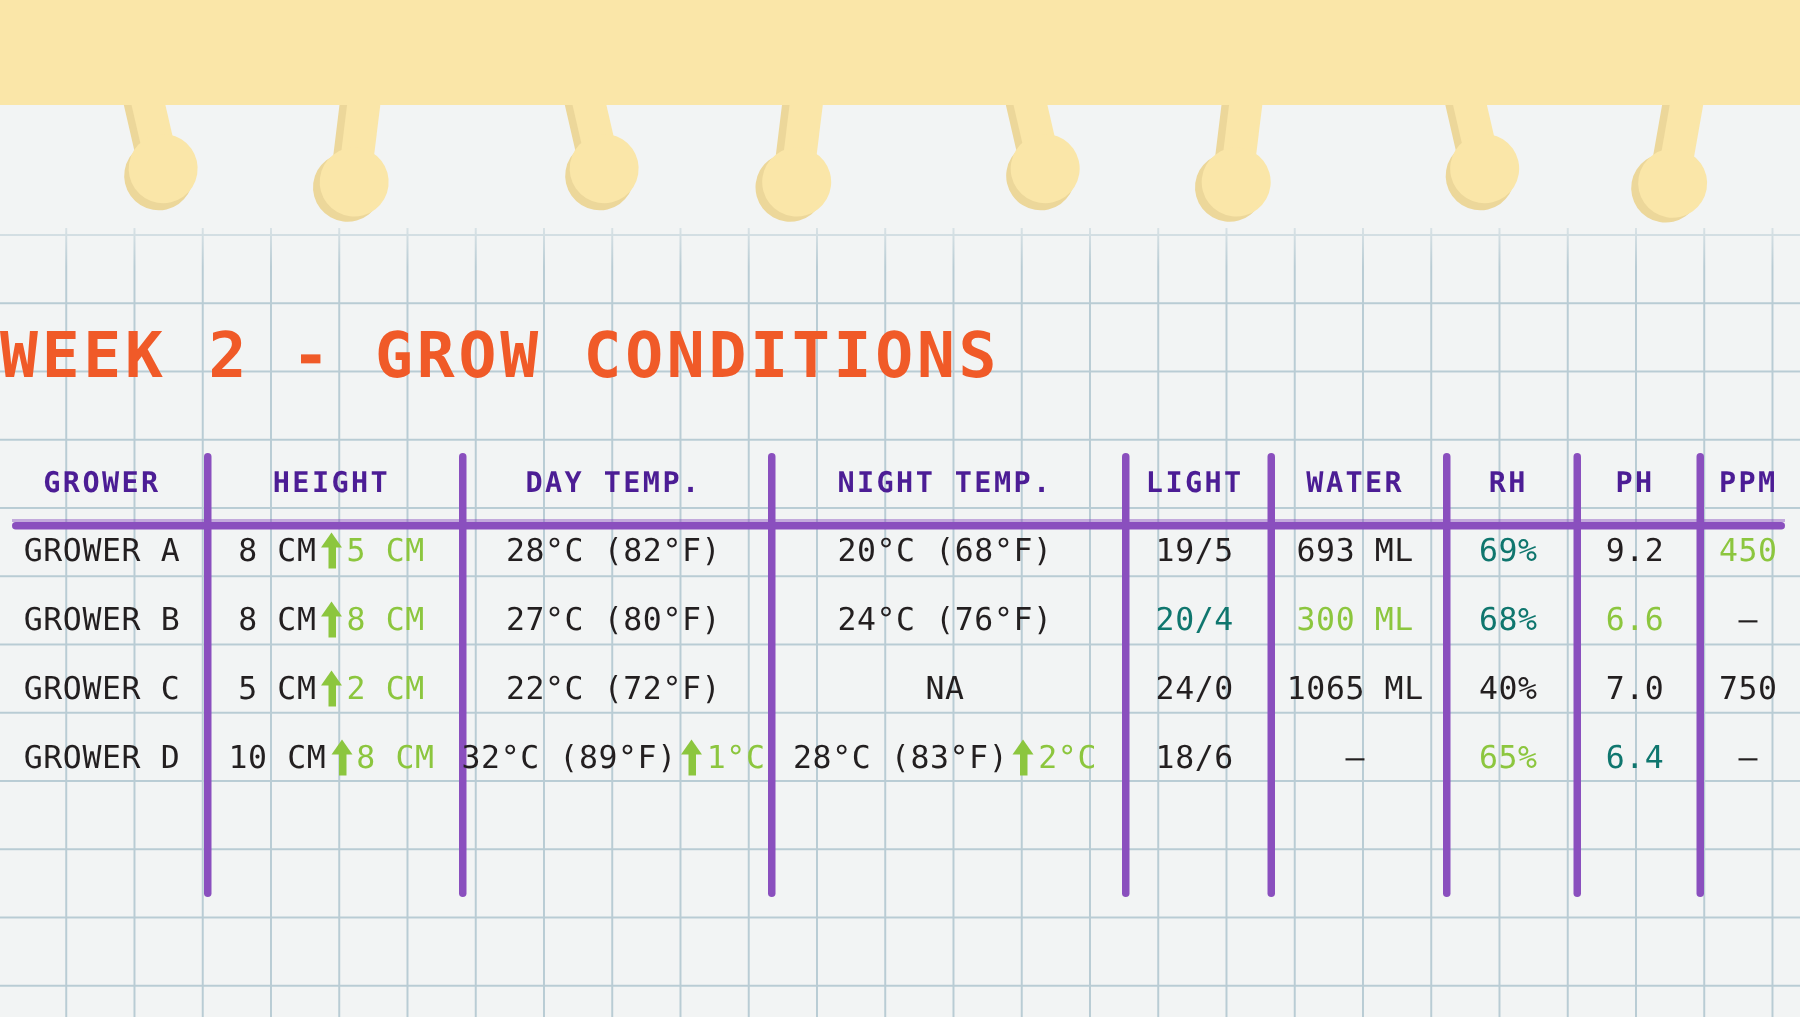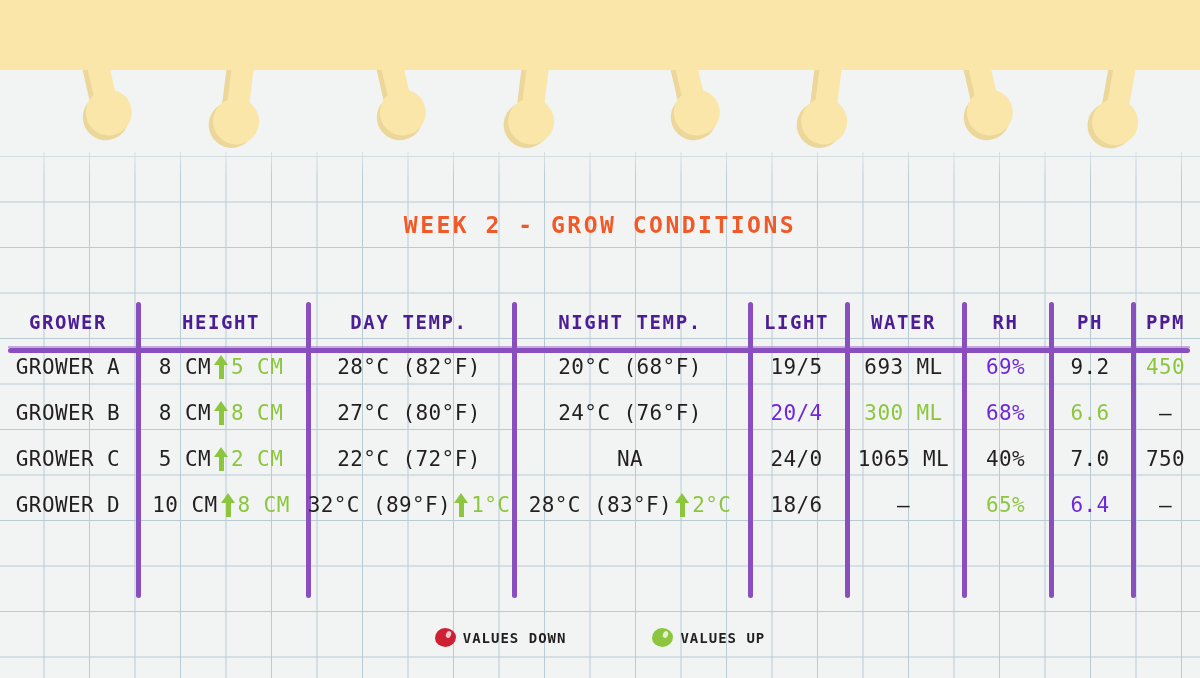--- a/index.html
+++ b/index.html
@@ -81,23 +81,23 @@
     width: 46px; height: 46px;
     border-radius: 50%;
     background: #ecd79a;
   }
 
   
   .title {
     position: absolute;
     left: 0; top: 212px;
     width: 1200px;
-    text-align: center;
+    text-align: left;
     font-family: "DejaVu Sans Mono", monospace;
-    font-size: 23px;
+    font-size: 42px;
     font-weight: bold;
     letter-spacing: 2.5px;
     color: #f05a28;
     z-index: 10;
   }
 
   
   .table-wrap {
     position: absolute;
     left: 0; top: 300px;
@@ -129,21 +129,21 @@
     letter-spacing: 0.4px;
     color: #231f20;
     margin-left: 14px;
   }
   td.grower-cell {
     font-size: 20px;
     letter-spacing: 1.2px;
   }
 
   .v-green { color: #8cc63e; }
-  .v-red   { color: #6d28d9; }
+  .v-red   { color: #0f766e; }
   .v-black { color: #231f20; }
 
   .cellflex {
     display: flex;
     align-items: flex-start;
     justify-content: center;
     gap: 1px;
   }
   .arrow-up {
     display: inline-block;
@@ -409,24 +409,14 @@
             <td><span class="v-black">18/6</span></td>
             <td><span class="v-black">–</span></td>
             <td><span class="v-green">65%</span></td>
             <td><span class="v-red">6.4</span></td>
             <td><span class="v-black">–</span></td>
           </tr>
         </tbody>
     </table>
   </div>
 
-  <div class="legend" id="legend-root">
-      <div class="legend-item">
-        <span class="legend-dot dot-down"></span>
-        <span class="legend-label">VALUES DOWN</span>
-      </div>
-      <div class="legend-item">
-        <span class="legend-dot dot-up"></span>
-        <span class="legend-label">VALUES UP</span>
-      </div>
-    </div>
 
 </div>
 
 </body></html>

